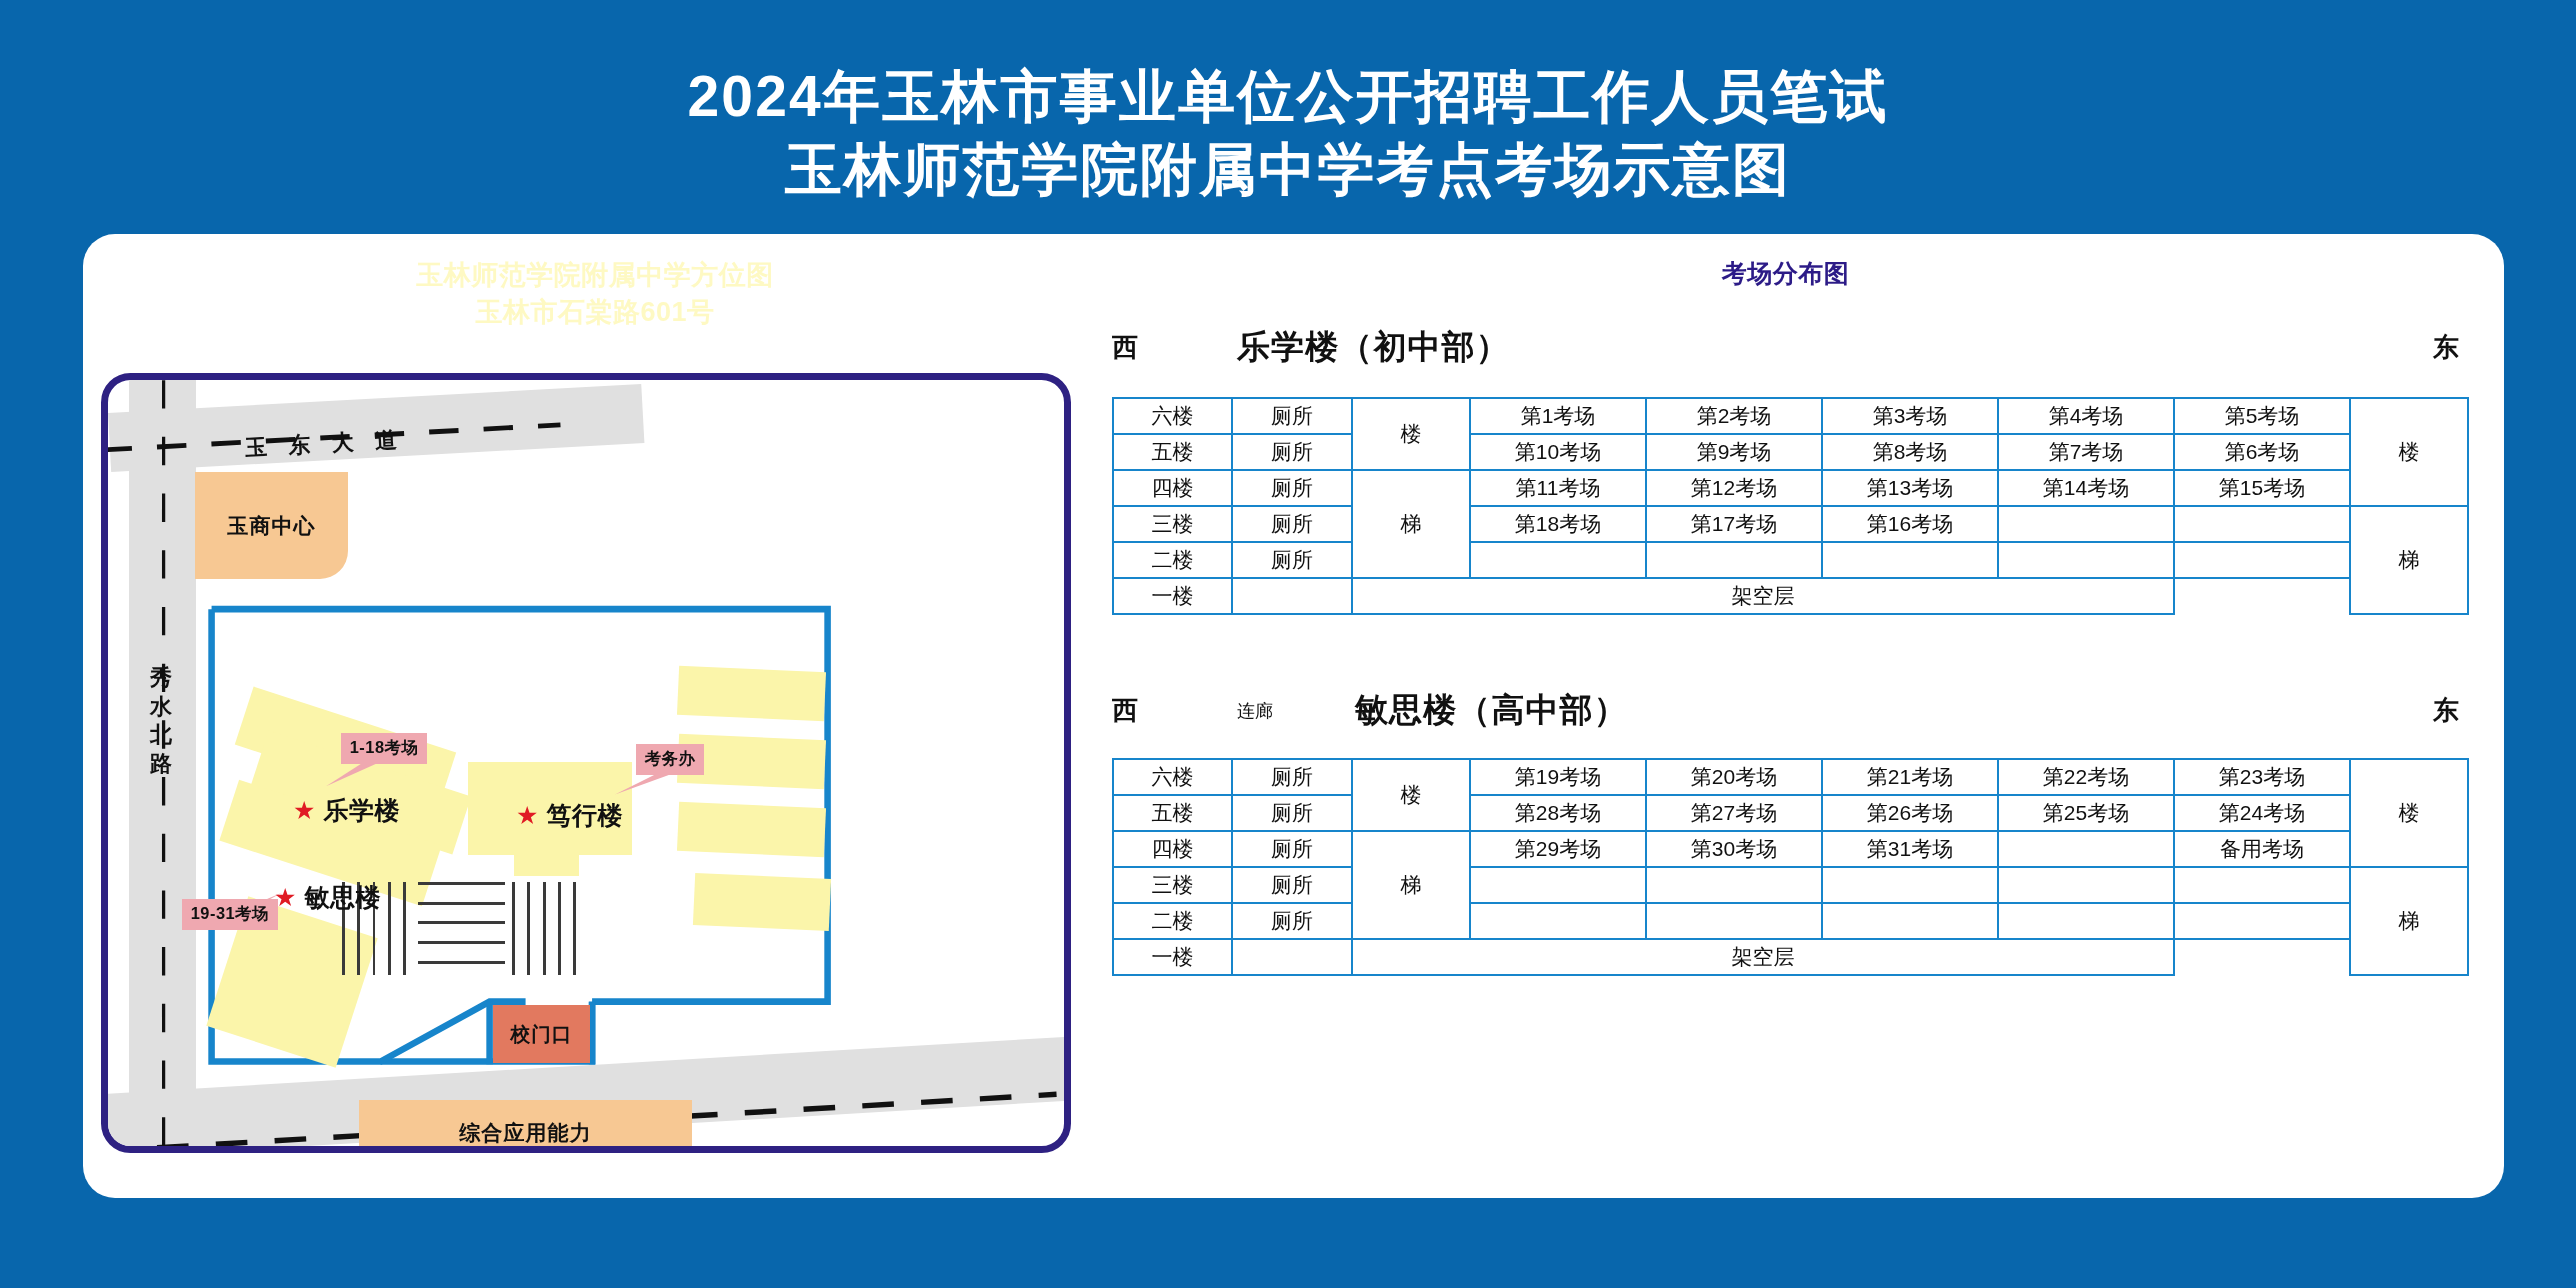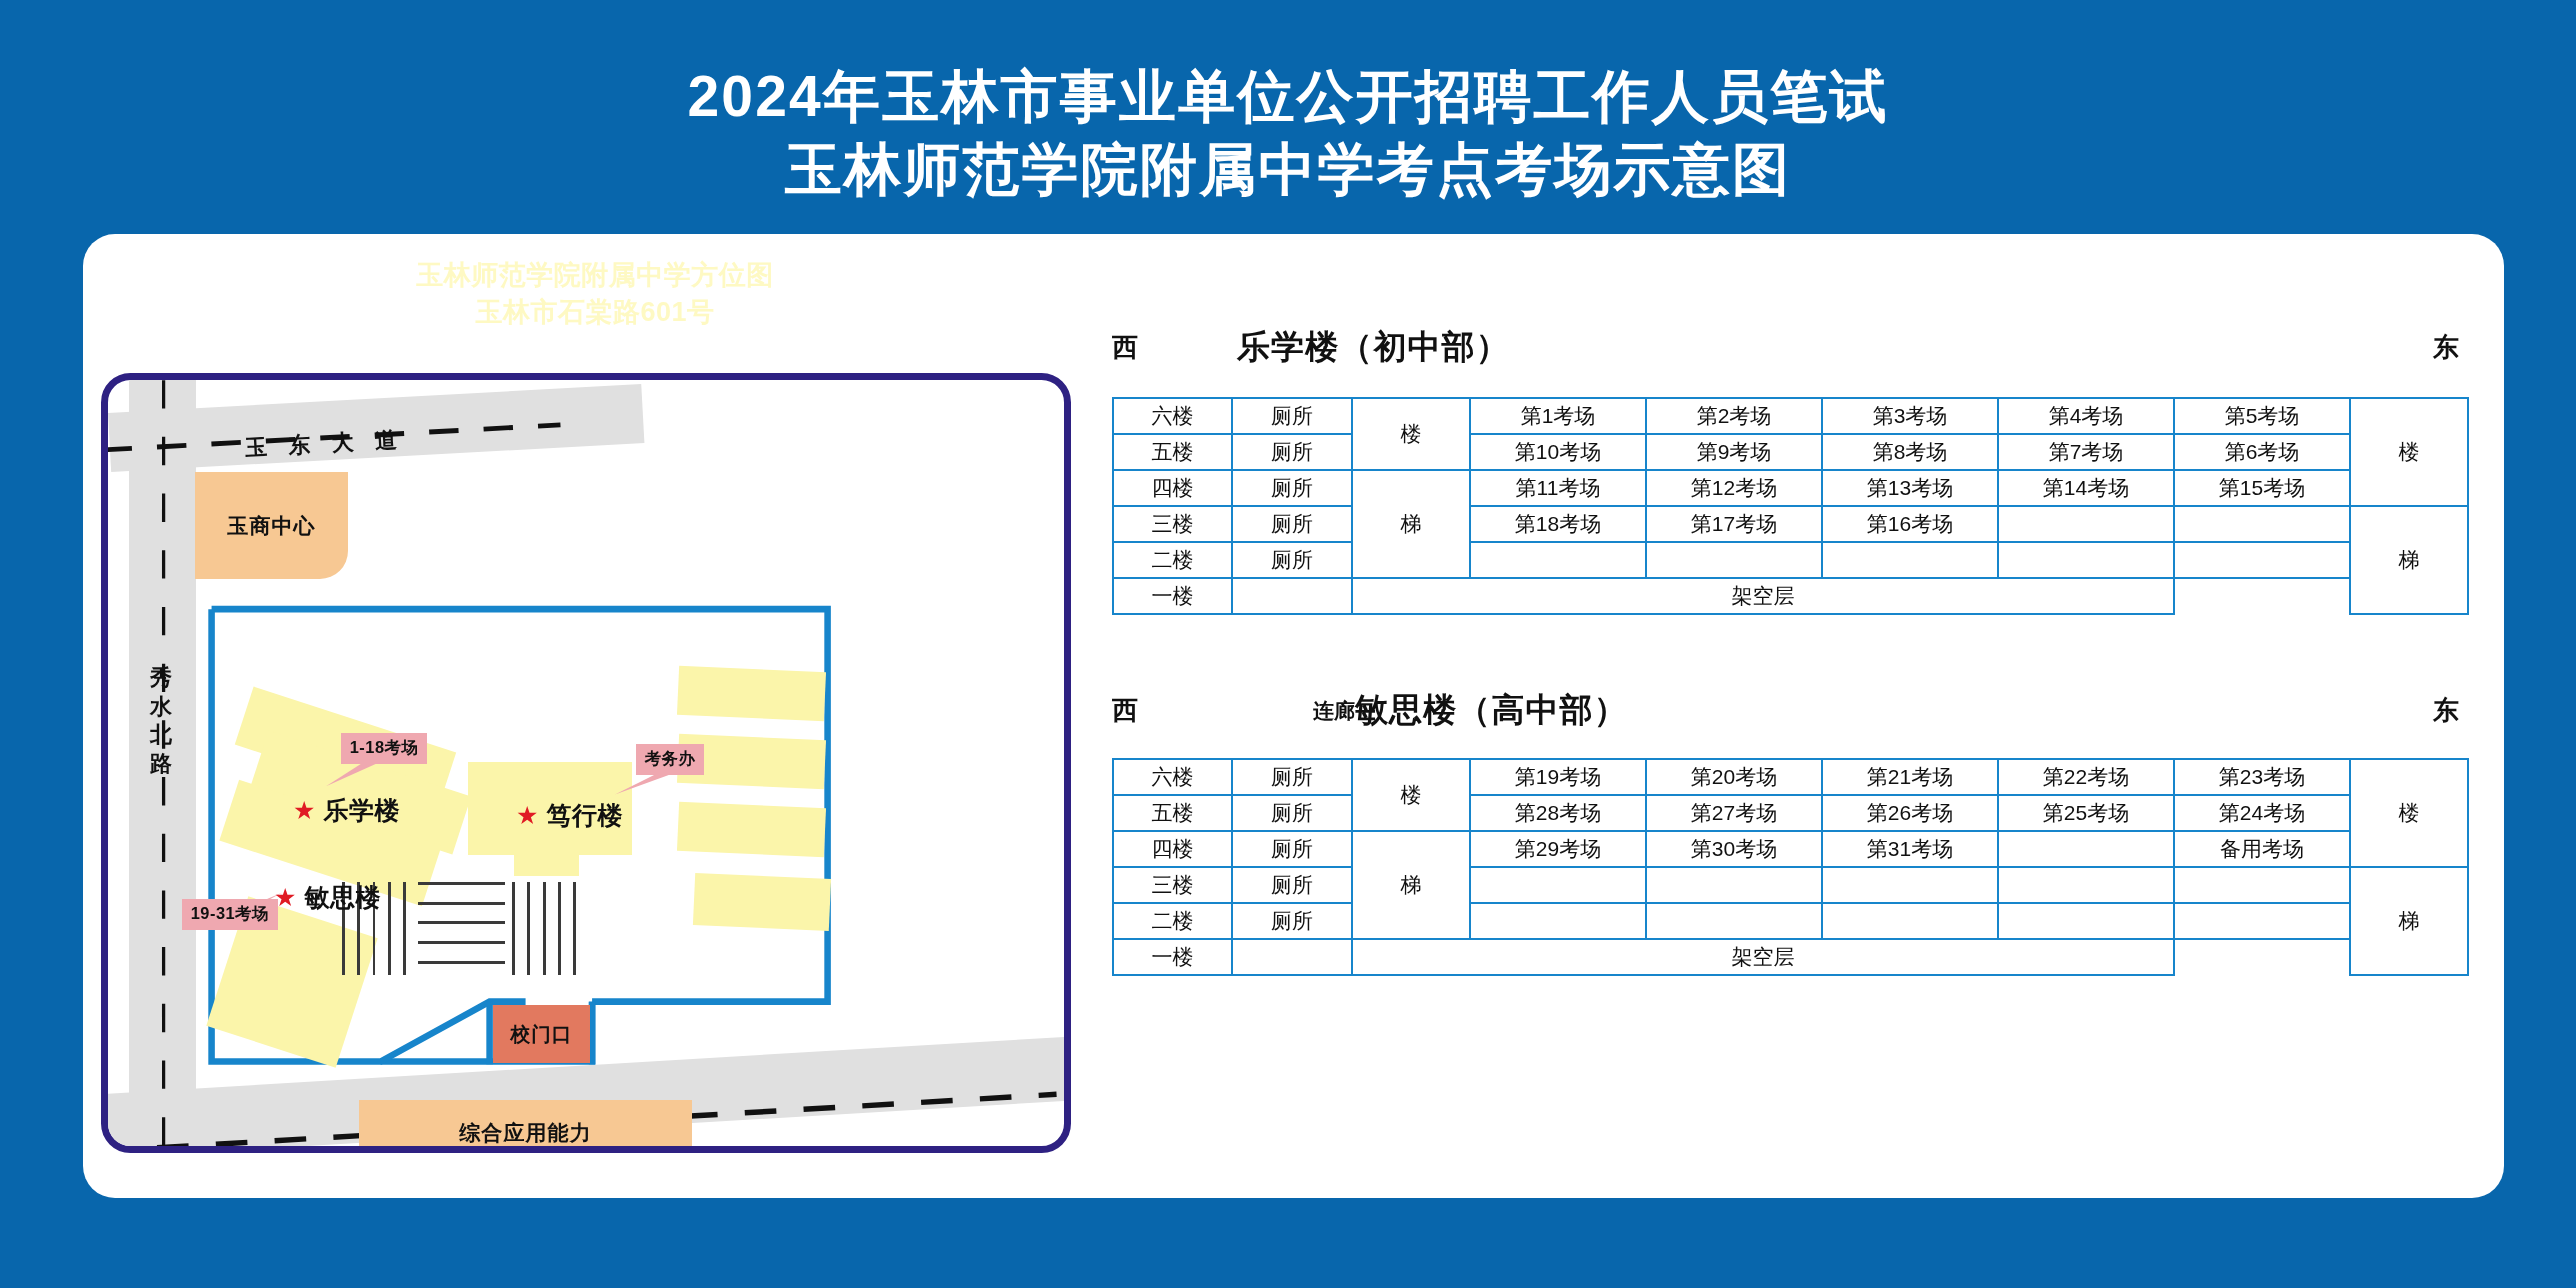--- a/index.html
+++ b/index.html
@@ -138,20 +138,21 @@
     <div class="title-line">玉林师范学院附属中学考点考场示意图</div>
   </div>
 
   <div class="card"></div>
 
   <div class="map-heading">
     <div>玉林师范学院附属中学方位图</div>
     <div>玉林市石棠路601号</div>
   </div>
 
+  <div class="right-heading">考场分布图</div>
 
   <div class="map-frame">
     <div class="map-inner">
 
       <div class="road" style="left:21px; top:-5.5px; width:67px; height:796px;"></div>
 
       <div class="road" style="left:0px; top:33px; width:534px; height:59px; transform: rotate(-3.1deg); transform-origin: left top;"></div>
 
       <div class="road" style="left:-5.5px; top:714px; width:1014px; height:64px; transform: rotate(-3.4deg); transform-origin: left top;"></div>
 
@@ -293,21 +294,21 @@
     <tr>
       <td class="cfloor">一楼</td>
       <td class="ctoilet blank"></td>
       <td colspan="5">架空层</td>
     </tr>
   </tbody>
     </table>
 
   <div class="dir-row" style="top:690px; height:41px;">
     <div class="dir-w">西</div>
-    <div style="width:118px; text-align:right; font-size:21px; font-weight:bold;">连廊</div>
+    <div style="width:118px; text-align:left; font-size:18px; font-weight:normal;">连廊</div>
     <div class="dir-mid">敏思楼（高中部）</div>
     <div class="dir-e">东</div>
   </div>
 
   <table class="exam" style="top:758px;">
     <tbody>
         <tr>
       <td class="cfloor">六楼</td>
       <td class="ctoilet">厕所</td>
       <td class="cstair" rowspan="2">楼</td>

